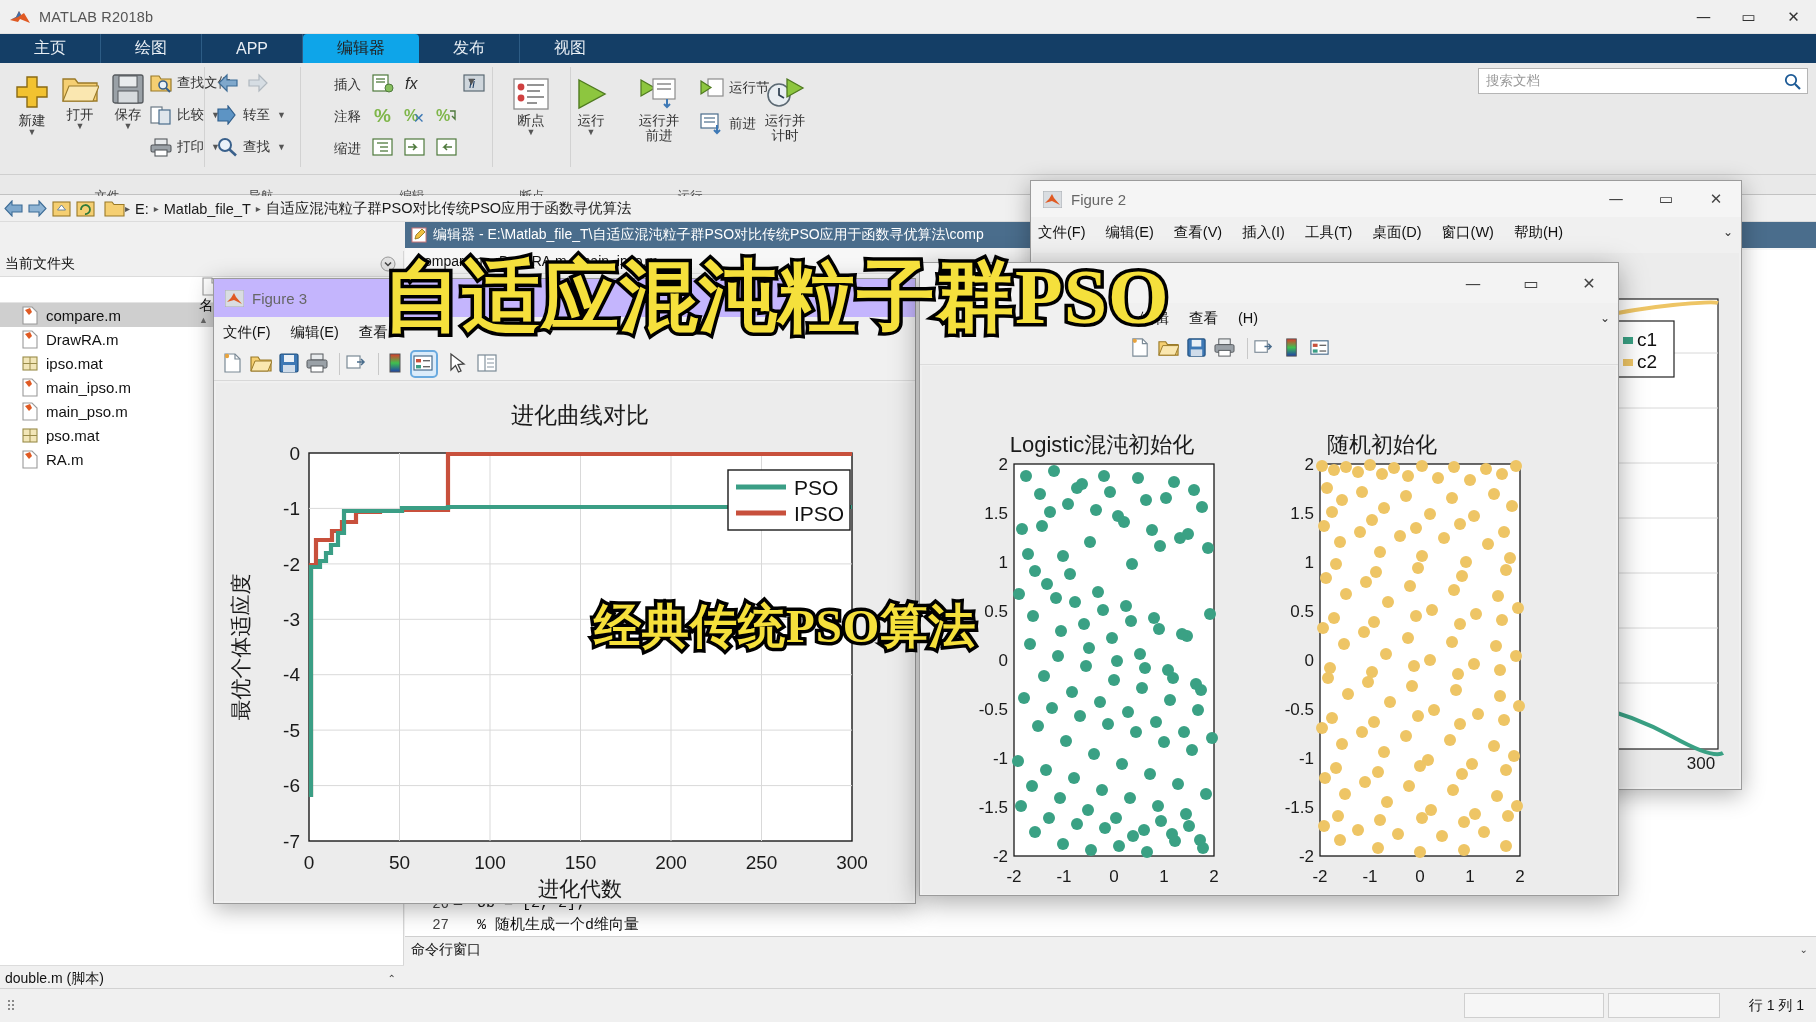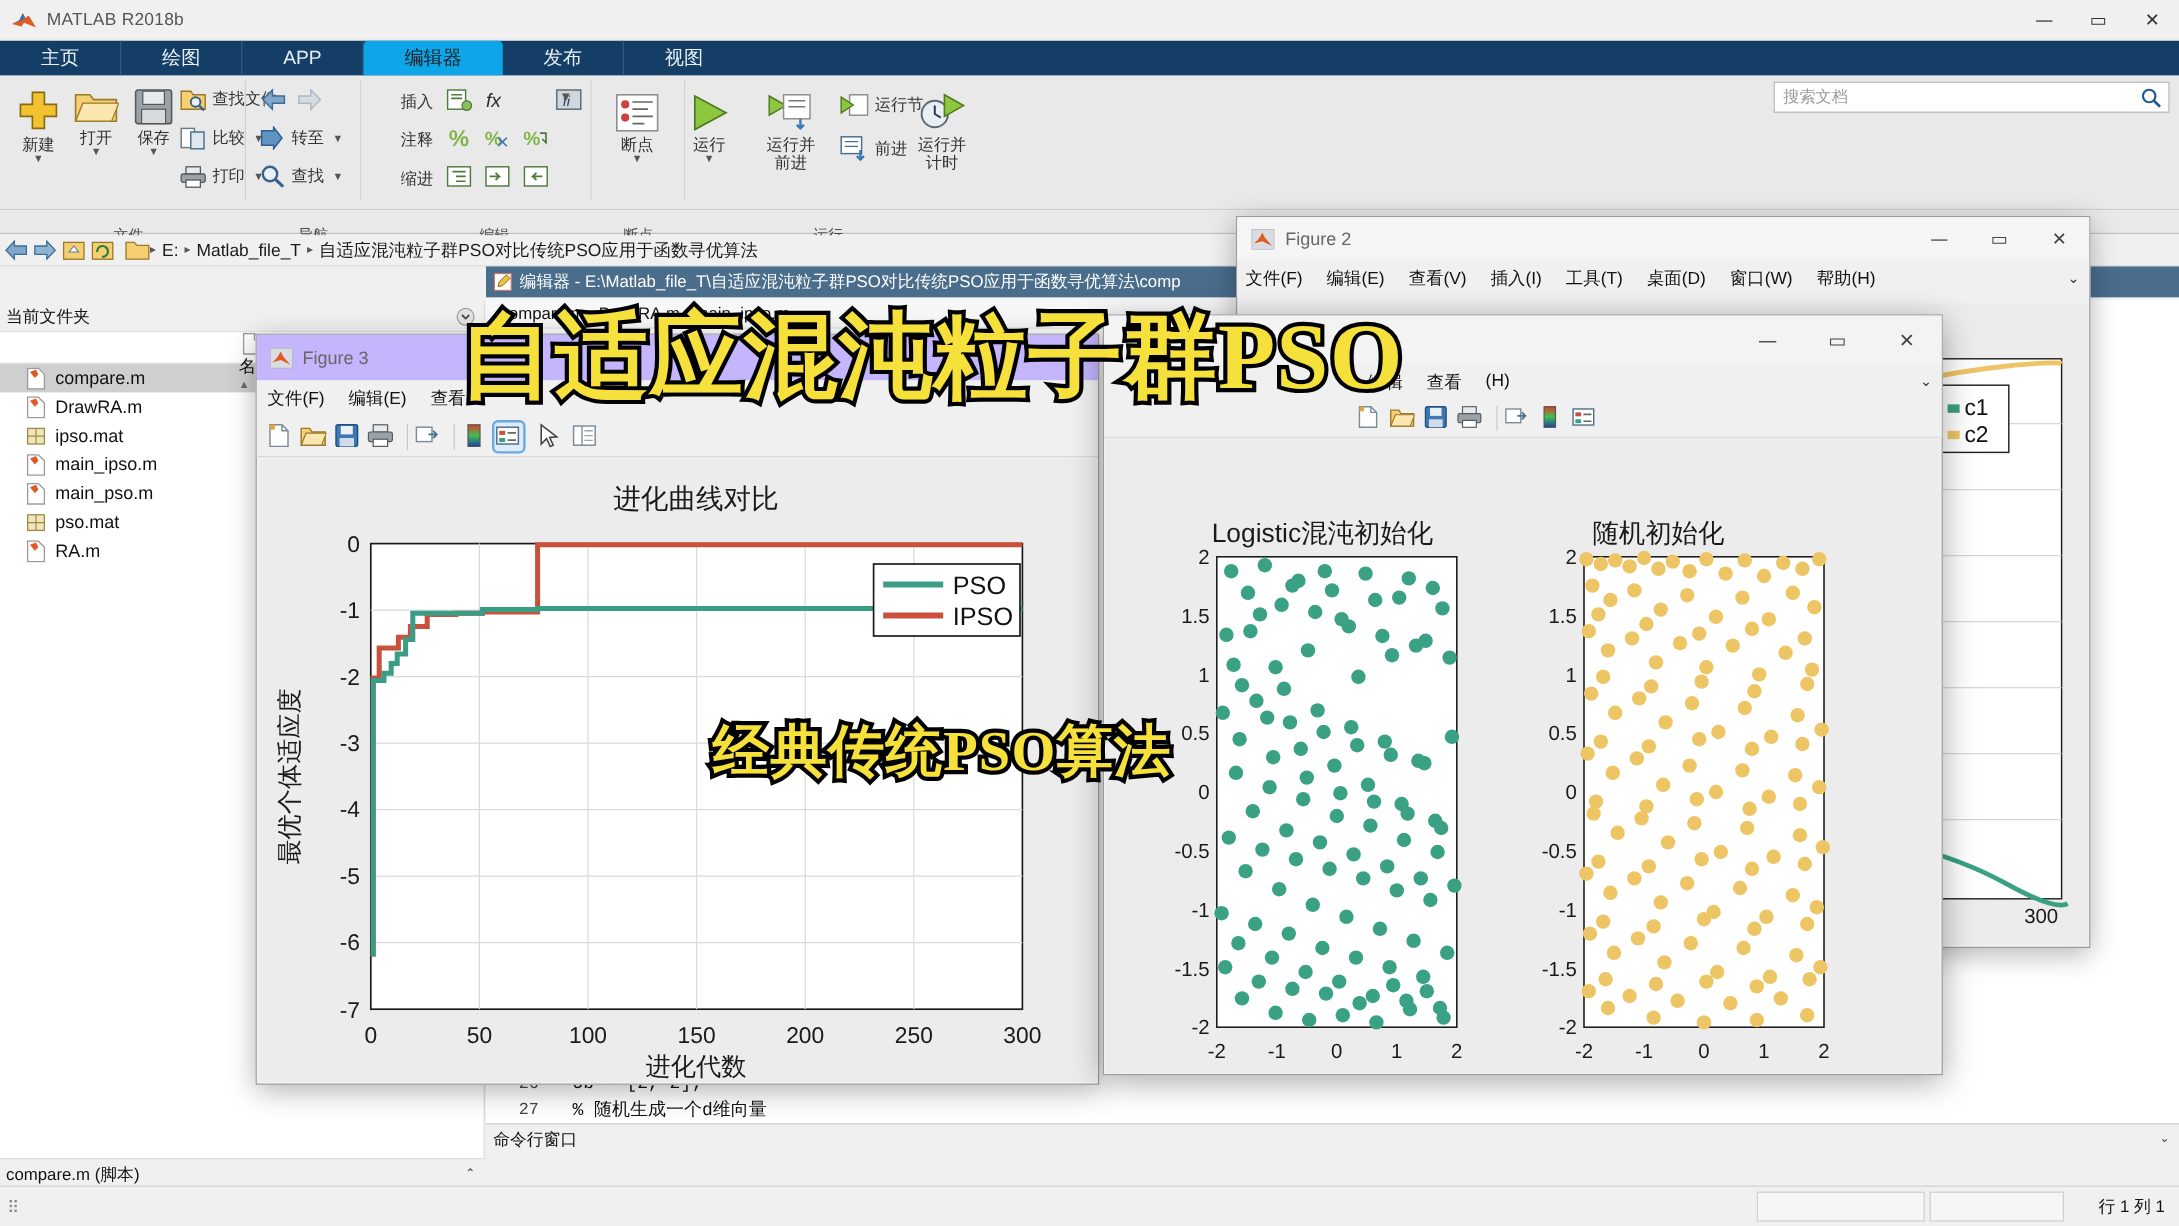--- a/index.html
+++ b/index.html
@@ -643,21 +643,21 @@
     <span>
       <svg width="16" height="19" viewBox="0 0 16 19">
           <path d="M1 1h9l5 5v12H1z" fill="#fff" stroke="#9a9a9a" stroke-width="1.1"></path>
           <path d="M3 4 l5 -2 l2 4 l-3 3 z" fill="#e05a23"></path>
         </svg>
     </span>
     <span class="nm">RA.m</span>
   </div>
 
   <div id="lp-foot">
-    <span class="t">compare.m  (脚本)</span>
+    <span class="t">double.m  (脚本)</span>
     <span class="chev">⌃</span>
   </div>
 </div>
 
 <div id="editorpanel">
   <div id="ed-tab">
     <span style="margin-left:6px;display:flex;">
       <svg width="16" height="16" viewBox="0 0 16 16">
           <rect x="1" y="1" width="14" height="14" fill="#fff" stroke="#c77" stroke-width="1"></rect>
           <path d="M11 2 l3 3 l-6 6 l-4 1 l1 -4 z" fill="#f0c040" stroke="#8a6a13" stroke-width=".8"></path>

